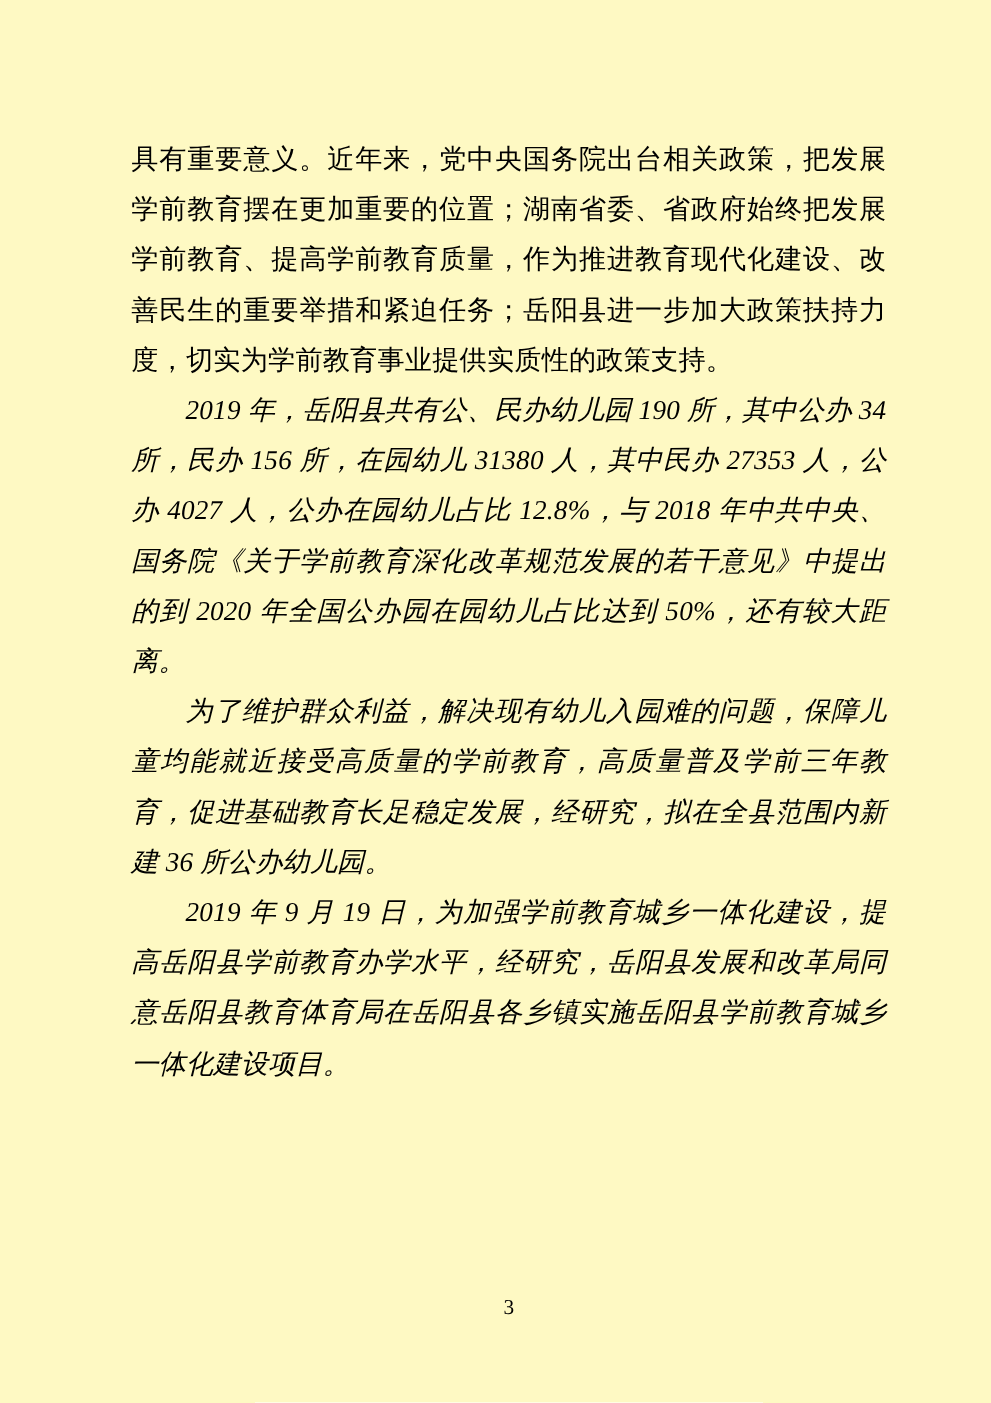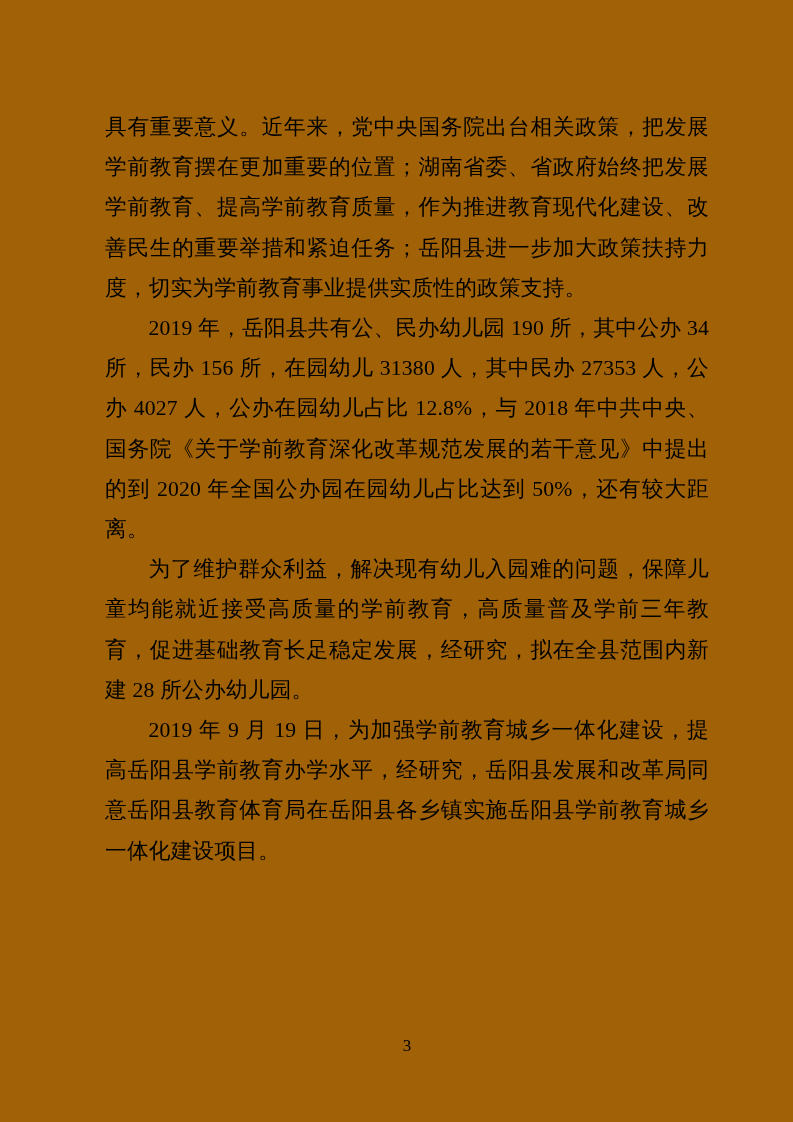--- a/index.html
+++ b/index.html
@@ -4,61 +4,62 @@
 <style>
   html, body {
     margin: 0;
     padding: 0;
     background: #ffffff;
   }
   .page {
     position: relative;
     width: 793px;
     height: 1122px;
-    background: #a16207;
+    background: #fef9c3;
     overflow: hidden;
     font-family: "Liberation Serif", "DejaVu Serif", serif;
     color: #000000;
   }
   .text-block {
     position: absolute;
     left: 105px;
     top: 107px;
     width: 604px;
     font-size: 21.7px;
     line-height: 40.2px;
     text-align: justify;
     letter-spacing: 0.2px;
   }
   .text-block p {
     margin: 0;
     padding: 0;
   }
   .text-block p.indent {
     text-indent: 2em;
+    font-style: italic;
   }
   .page-footer {
     position: absolute;
     left: 105px;
     top: 1036px;
     width: 604px;
     text-align: center;
     font-size: 17px;
     line-height: 20px;
   }
 </style>
 </head>
 <body>
 
 <div class="page">
 
   <div class="text-block">
     <p>具有重要意义。近年来，党中央国务院出台相关政策，把发展学前教育摆在更加重要的位置；湖南省委、省政府始终把发展学前教育、提高学前教育质量，作为推进教育现代化建设、改善民生的重要举措和紧迫任务；岳阳县进一步加大政策扶持力度，切实为学前教育事业提供实质性的政策支持。</p>
     <p class="indent">2019 年，岳阳县共有公、民办幼儿园 190 所，其中公办 34 所，民办 156 所，在园幼儿 31380 人，其中民办 27353 人，公办 4027 人，公办在园幼儿占比 12.8%，与 2018 年中共中央、国务院《关于学前教育深化改革规范发展的若干意见》中提出的到 2020 年全国公办园在园幼儿占比达到 50%，还有较大距离。</p>
-    <p class="indent">为了维护群众利益，解决现有幼儿入园难的问题，保障儿童均能就近接受高质量的学前教育，高质量普及学前三年教育，促进基础教育长足稳定发展，经研究，拟在全县范围内新建 28 所公办幼儿园。</p>
+    <p class="indent">为了维护群众利益，解决现有幼儿入园难的问题，保障儿童均能就近接受高质量的学前教育，高质量普及学前三年教育，促进基础教育长足稳定发展，经研究，拟在全县范围内新建 36 所公办幼儿园。</p>
     <p class="indent">2019 年 9 月 19 日，为加强学前教育城乡一体化建设，提高岳阳县学前教育办学水平，经研究，岳阳县发展和改革局同意岳阳县教育体育局在岳阳县各乡镇实施岳阳县学前教育城乡一体化建设项目。</p>
   </div>
 
   <div class="page-footer">
     <span>3</span>
   </div>
 
 </div>
 
 </body></html>

